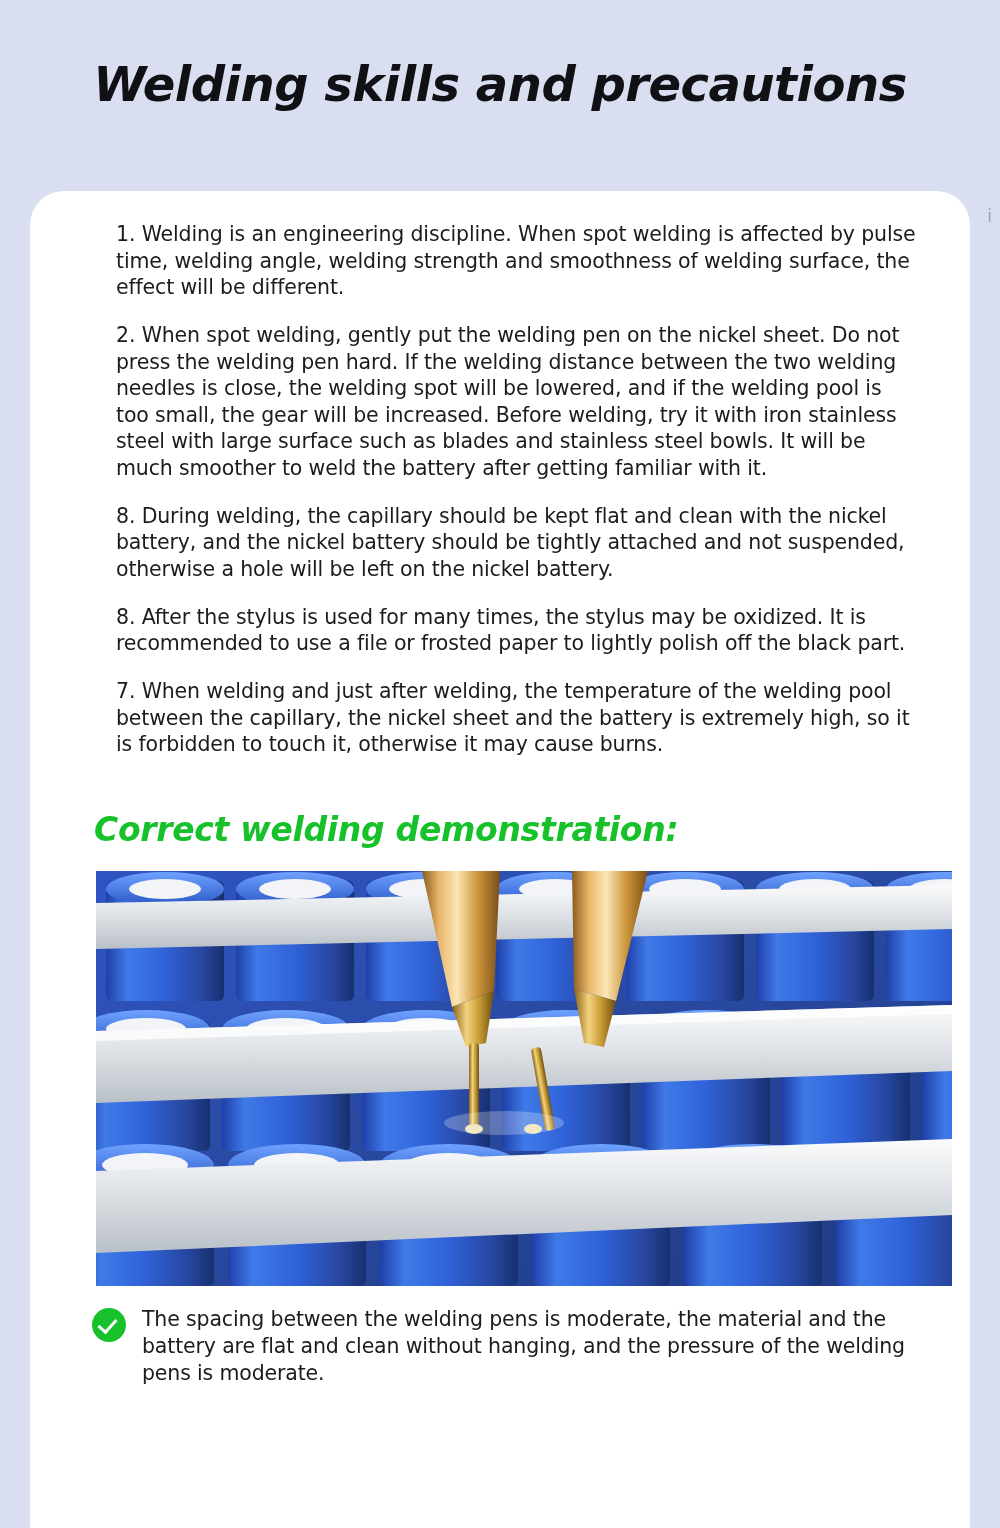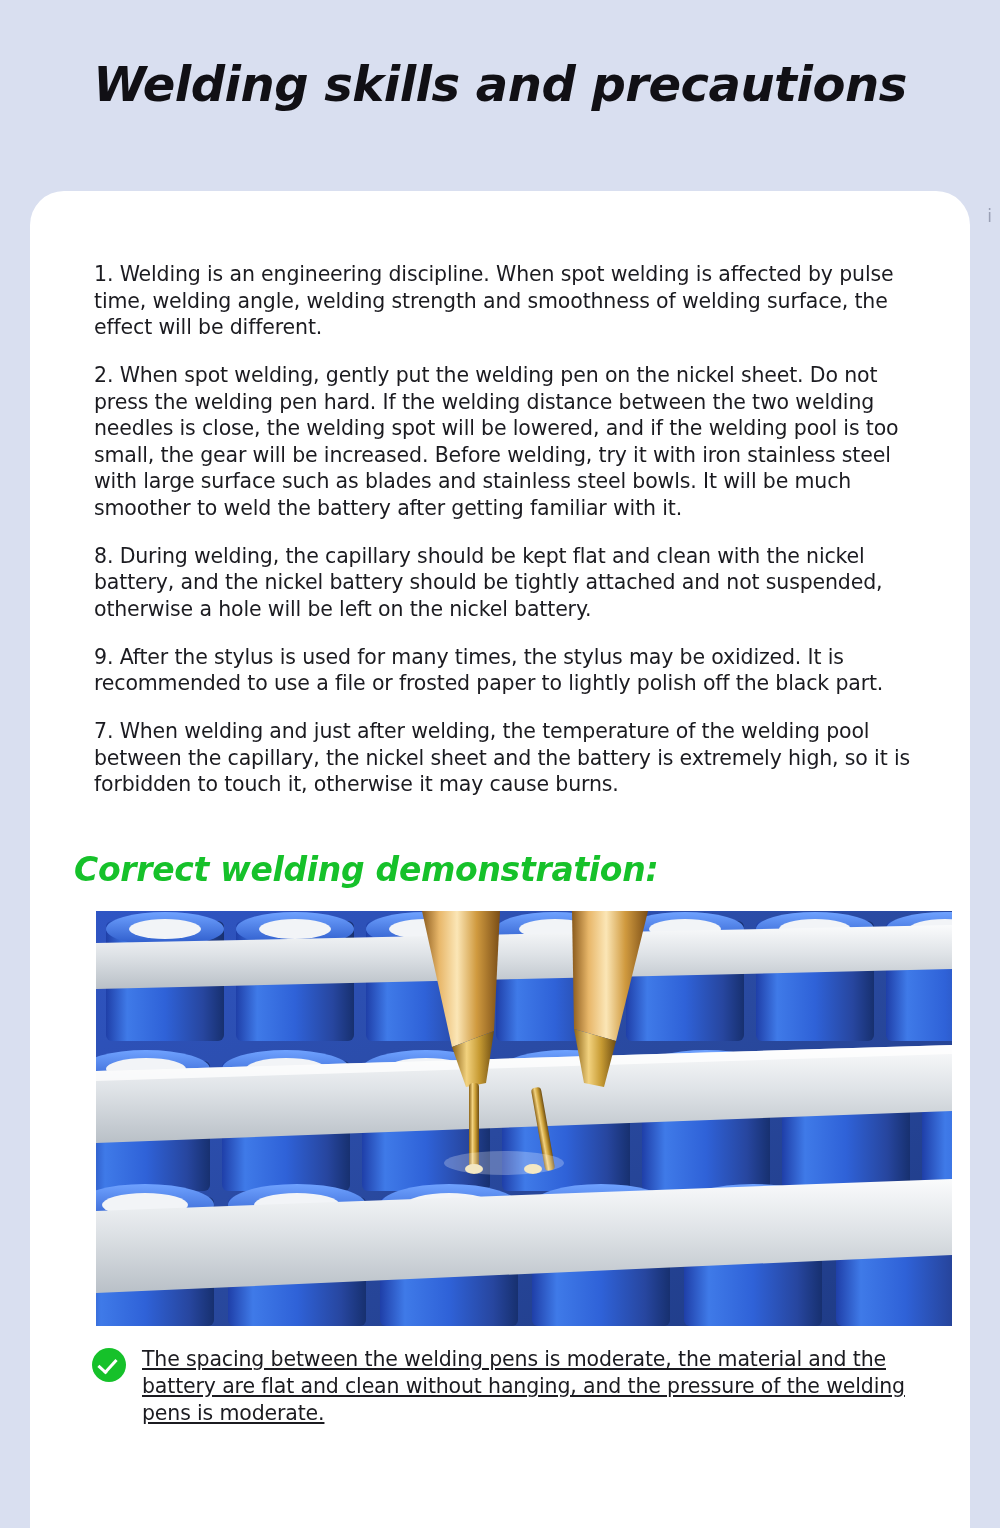--- a/index.html
+++ b/index.html
@@ -36,34 +36,35 @@
     left: 30px;
     top: 191px;
     width: 940px;
     height: 1337px;
     background: #ffffff;
     border-radius: 34px 34px 0 0;
     box-sizing: border-box;
     overflow: hidden;
   }
   .body-text {
-    padding: 70px 54px 0 64px;
+    padding: 30px 54px 0 64px;
+    margin-left: 22px;
   }
   .para {
     font-family: "DejaVu Sans", sans-serif;
     font-size: 20.5px;
     line-height: 1.30;
     color: #1b1b20;
     margin: 0 0 21px 0;
     letter-spacing: -0.15px;
   }
   .para:last-child { margin-bottom: 0; }
 
   .section-title {
-    margin: 52px 0 0 44px;
+    margin: 52px 0 0 64px;
     font-family: "DejaVu Sans", sans-serif;
     font-weight: bold;
     font-style: italic;
     font-size: 33px;
     color: #16c12a;
     letter-spacing: -0.3px;
   }
 
   .photo {
     position: relative;
@@ -101,21 +102,20 @@
     border-width: 0 3.4px 3.4px 0;
     transform: rotate(42deg);
   }
   .caption-text {
     margin-left: 16px;
     font-family: "DejaVu Sans", sans-serif;
     font-size: 20.5px;
     line-height: 1.33;
     color: #1b1b20;
     letter-spacing: -0.15px;
-    text-decoration: underline;
   }
   .stray-mark {
     position: absolute;
     right: 8px;
     top: 206px;
     font-size: 17px;
     color: #9aa0b5;
     font-family: "DejaVu Sans", sans-serif;
   }
 </style>
@@ -127,21 +127,21 @@
   <h1 class="page-title">Welding skills and precautions</h1>
 
   <div class="stray-mark">i</div>
 
   <div class="card">
 
     <div class="body-text">
       <p class="para">1. Welding is an engineering discipline. When spot welding is affected by pulse time, welding angle, welding strength and smoothness of welding surface, the effect will be different.</p>
       <p class="para">2. When spot welding, gently put the welding pen on the nickel sheet. Do not press the welding pen hard. If the welding distance between the two welding needles is close, the welding spot will be lowered, and if the welding pool is too small, the gear will be increased. Before welding, try it with iron stainless steel with large surface such as blades and stainless steel bowls. It will be much smoother to weld the battery after getting familiar with it.</p>
       <p class="para">8. During welding, the capillary should be kept flat and clean with the nickel battery, and the nickel battery should be tightly attached and not suspended, otherwise a hole will be left on the nickel battery.</p>
-      <p class="para">9. After the stylus is used for many times, the stylus may be oxidized. It is recommended to use a file or frosted paper to lightly polish off the black part.</p>
+      <p class="para">8. After the stylus is used for many times, the stylus may be oxidized. It is recommended to use a file or frosted paper to lightly polish off the black part.</p>
       <p class="para">7. When welding and just after welding, the temperature of the welding pool between the capillary, the nickel sheet and the battery is extremely high, so it is forbidden to touch it, otherwise it may cause burns.</p>
     </div>
 
     <div class="section-title">Correct welding demonstration:</div>
 
     <div class="photo">
       <svg width="856" height="415" viewBox="0 0 856 415" xmlns="http://www.w3.org/2000/svg">
         <defs>
           <linearGradient id="bgGrad" x1="0" y1="0" x2="1" y2="1">
             <stop offset="0%" stop-color="#2f55c4"></stop>

